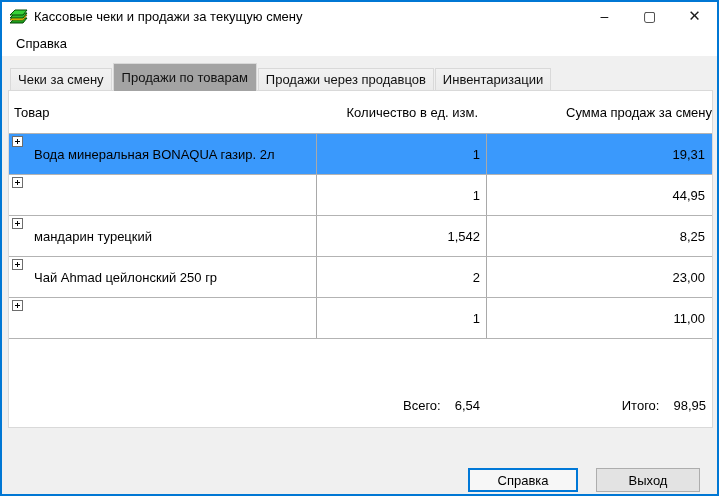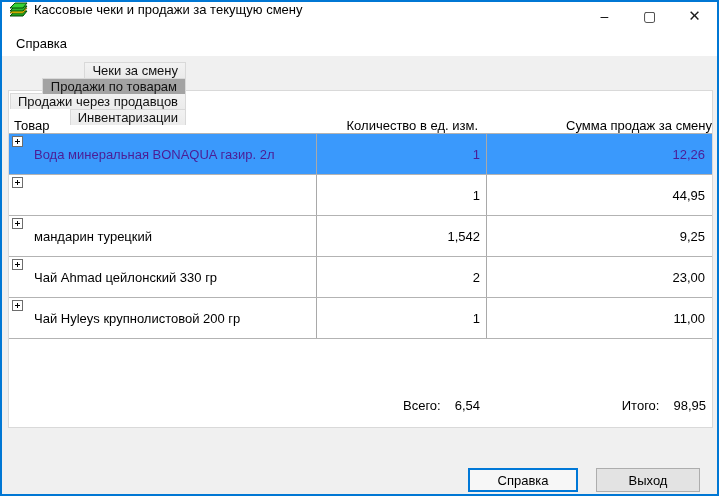--- a/index.html
+++ b/index.html
@@ -6,64 +6,64 @@
   html,body { width:719px; height:496px; }
   body { font-family: "Liberation Sans", sans-serif; font-size:13px; color:#000; }
 
   .window {
     position:relative; width:719px; height:496px;
     border:2px solid #0077d4; background:#fff; overflow:hidden;
   }
 
   
   .titlebar { position:absolute; top:0; left:0; right:0; height:28px;
-              display:flex; align-items:flex-start; background:#fff; padding-left:7px; }
+              display:flex; align-items:center; background:#fff; padding-left:7px; }
   .app-icon { width:20px; height:15px; margin-right:5px; flex:0 0 auto; }
   .title-text { font-size:13px; white-space:nowrap; }
   .win-controls { margin-left:auto; display:flex; height:100%; }
   .win-btn { width:45px; height:100%; display:flex; align-items:center; justify-content:center;
              font-size:14px; color:#1a1a1a; background:#fff; }
   .win-btn.close { font-size:15px; }
 
   
   .menubar { position:absolute; top:28px; left:0; right:0; height:26px;
              background:#fff; display:flex; align-items:center; padding-left:9px; }
   .menu-item { padding:3px 5px; }
 
   
   .workarea { position:absolute; top:54px; left:0; right:0; bottom:0; background:#f0f0f0; }
 
   
   .tabstrip { position:absolute; left:8px; top:60px; height:28px;
-              display:flex; align-items:flex-end; z-index:5;flex-direction:column; }
+              display:flex; align-items:flex-end; z-index:5; }
   .tab { height:22px; display:flex; align-items:center; padding:0 7px;
          background:linear-gradient(#f2f2f2,#ebebeb);
          border:1px solid #d9d9d9; border-bottom:none; margin-right:1px;
          white-space:nowrap; color:#111; }
   .tab.active { height:28px; background:#a3a3a3; margin-bottom:-1px; z-index:6;
                 padding:0 8px; border-color:#d9d9d9; }
 
   
   .page { position:absolute; left:6px; top:88px; width:705px; height:338px;
           background:#fff; border:1px solid #d9d9d9; z-index:2; }
 
   
-  .grid-header { display:flex; height:42px; align-items:flex-end; }
+  .grid-header { display:flex; height:42px; align-items:center; }
   .gh { white-space:nowrap; }
   .gh.c1 { width:307px; padding-left:5px; text-align:left; }
   .gh.c2 { width:170px; padding-right:8px; text-align:right; }
   .gh.c3 { width:226px; padding-right:0; text-align:right; }
 
   .rows { border-bottom:1px solid #b3b3b3; }
   .row { display:flex; height:41px; border-top:1px solid #b3b3b3; background:#fff; }
   .cell { display:flex; align-items:center; }
   .cell.c1 { width:307px; position:relative; padding-left:25px; }
   .cell.c2 { width:170px; border-left:1px solid #a9a9a9; justify-content:flex-end; padding-right:6px; }
   .cell.c3 { width:226px; border-left:1px solid #a9a9a9; justify-content:flex-end; padding-right:7px; }
-  .row.selected { background:#3a99fc; color:#4c1d95; }
+  .row.selected { background:#3a99fc; color:#000000; }
 
   .expander { position:absolute; left:3px; top:2px; width:11px; height:11px;
               background:#fff; border:1px solid #6d6d6d; }
   .expander::before { content:""; position:absolute; left:2px; top:4px; width:5px; height:1px; background:#000; }
   .expander::after  { content:""; position:absolute; left:4px; top:2px; width:1px; height:5px; background:#000; }
 
   
   .totals { position:absolute; left:0; right:0; bottom:13px; height:16px;text-decoration:underline; }
   .total-qty  { position:absolute; right:232px; white-space:nowrap; }
   .total-sum  { position:absolute; right:6px;  white-space:nowrap;padding-left:8px; }
@@ -119,53 +119,52 @@
     </div>
 
     <div class="rows">
 
       <div class="row selected">
         <div class="cell c1">
           <span class="expander"></span>
           <span>Вода минеральная BONAQUA газир. 2л</span>
         </div>
         <div class="cell c2">1</div>
-        <div class="cell c3">12,26</div>
+        <div class="cell c3">19,31</div>
       </div>
 
       <div class="row">
         <div class="cell c1">
           <span class="expander"></span>
         </div>
         <div class="cell c2">1</div>
         <div class="cell c3">44,95</div>
       </div>
 
       <div class="row">
         <div class="cell c1">
           <span class="expander"></span>
           <span>мандарин турецкий</span>
         </div>
         <div class="cell c2">1,542</div>
-        <div class="cell c3">9,25</div>
+        <div class="cell c3">8,25</div>
       </div>
 
       <div class="row">
         <div class="cell c1">
           <span class="expander"></span>
-          <span>Чай Ahmad цейлонский 330 гр</span>
+          <span>Чай Ahmad цейлонский 250 гр</span>
         </div>
         <div class="cell c2">2</div>
         <div class="cell c3">23,00</div>
       </div>
 
       <div class="row">
         <div class="cell c1">
           <span class="expander"></span>
-          <span>Чай Hyleys крупнолистовой 200 гр</span>
         </div>
         <div class="cell c2">1</div>
         <div class="cell c3">11,00</div>
       </div>
 
     </div>
 
     <div class="totals">
       <span class="total-qty">
         <span class="t-label">Всего:</span><span>6,54</span>

